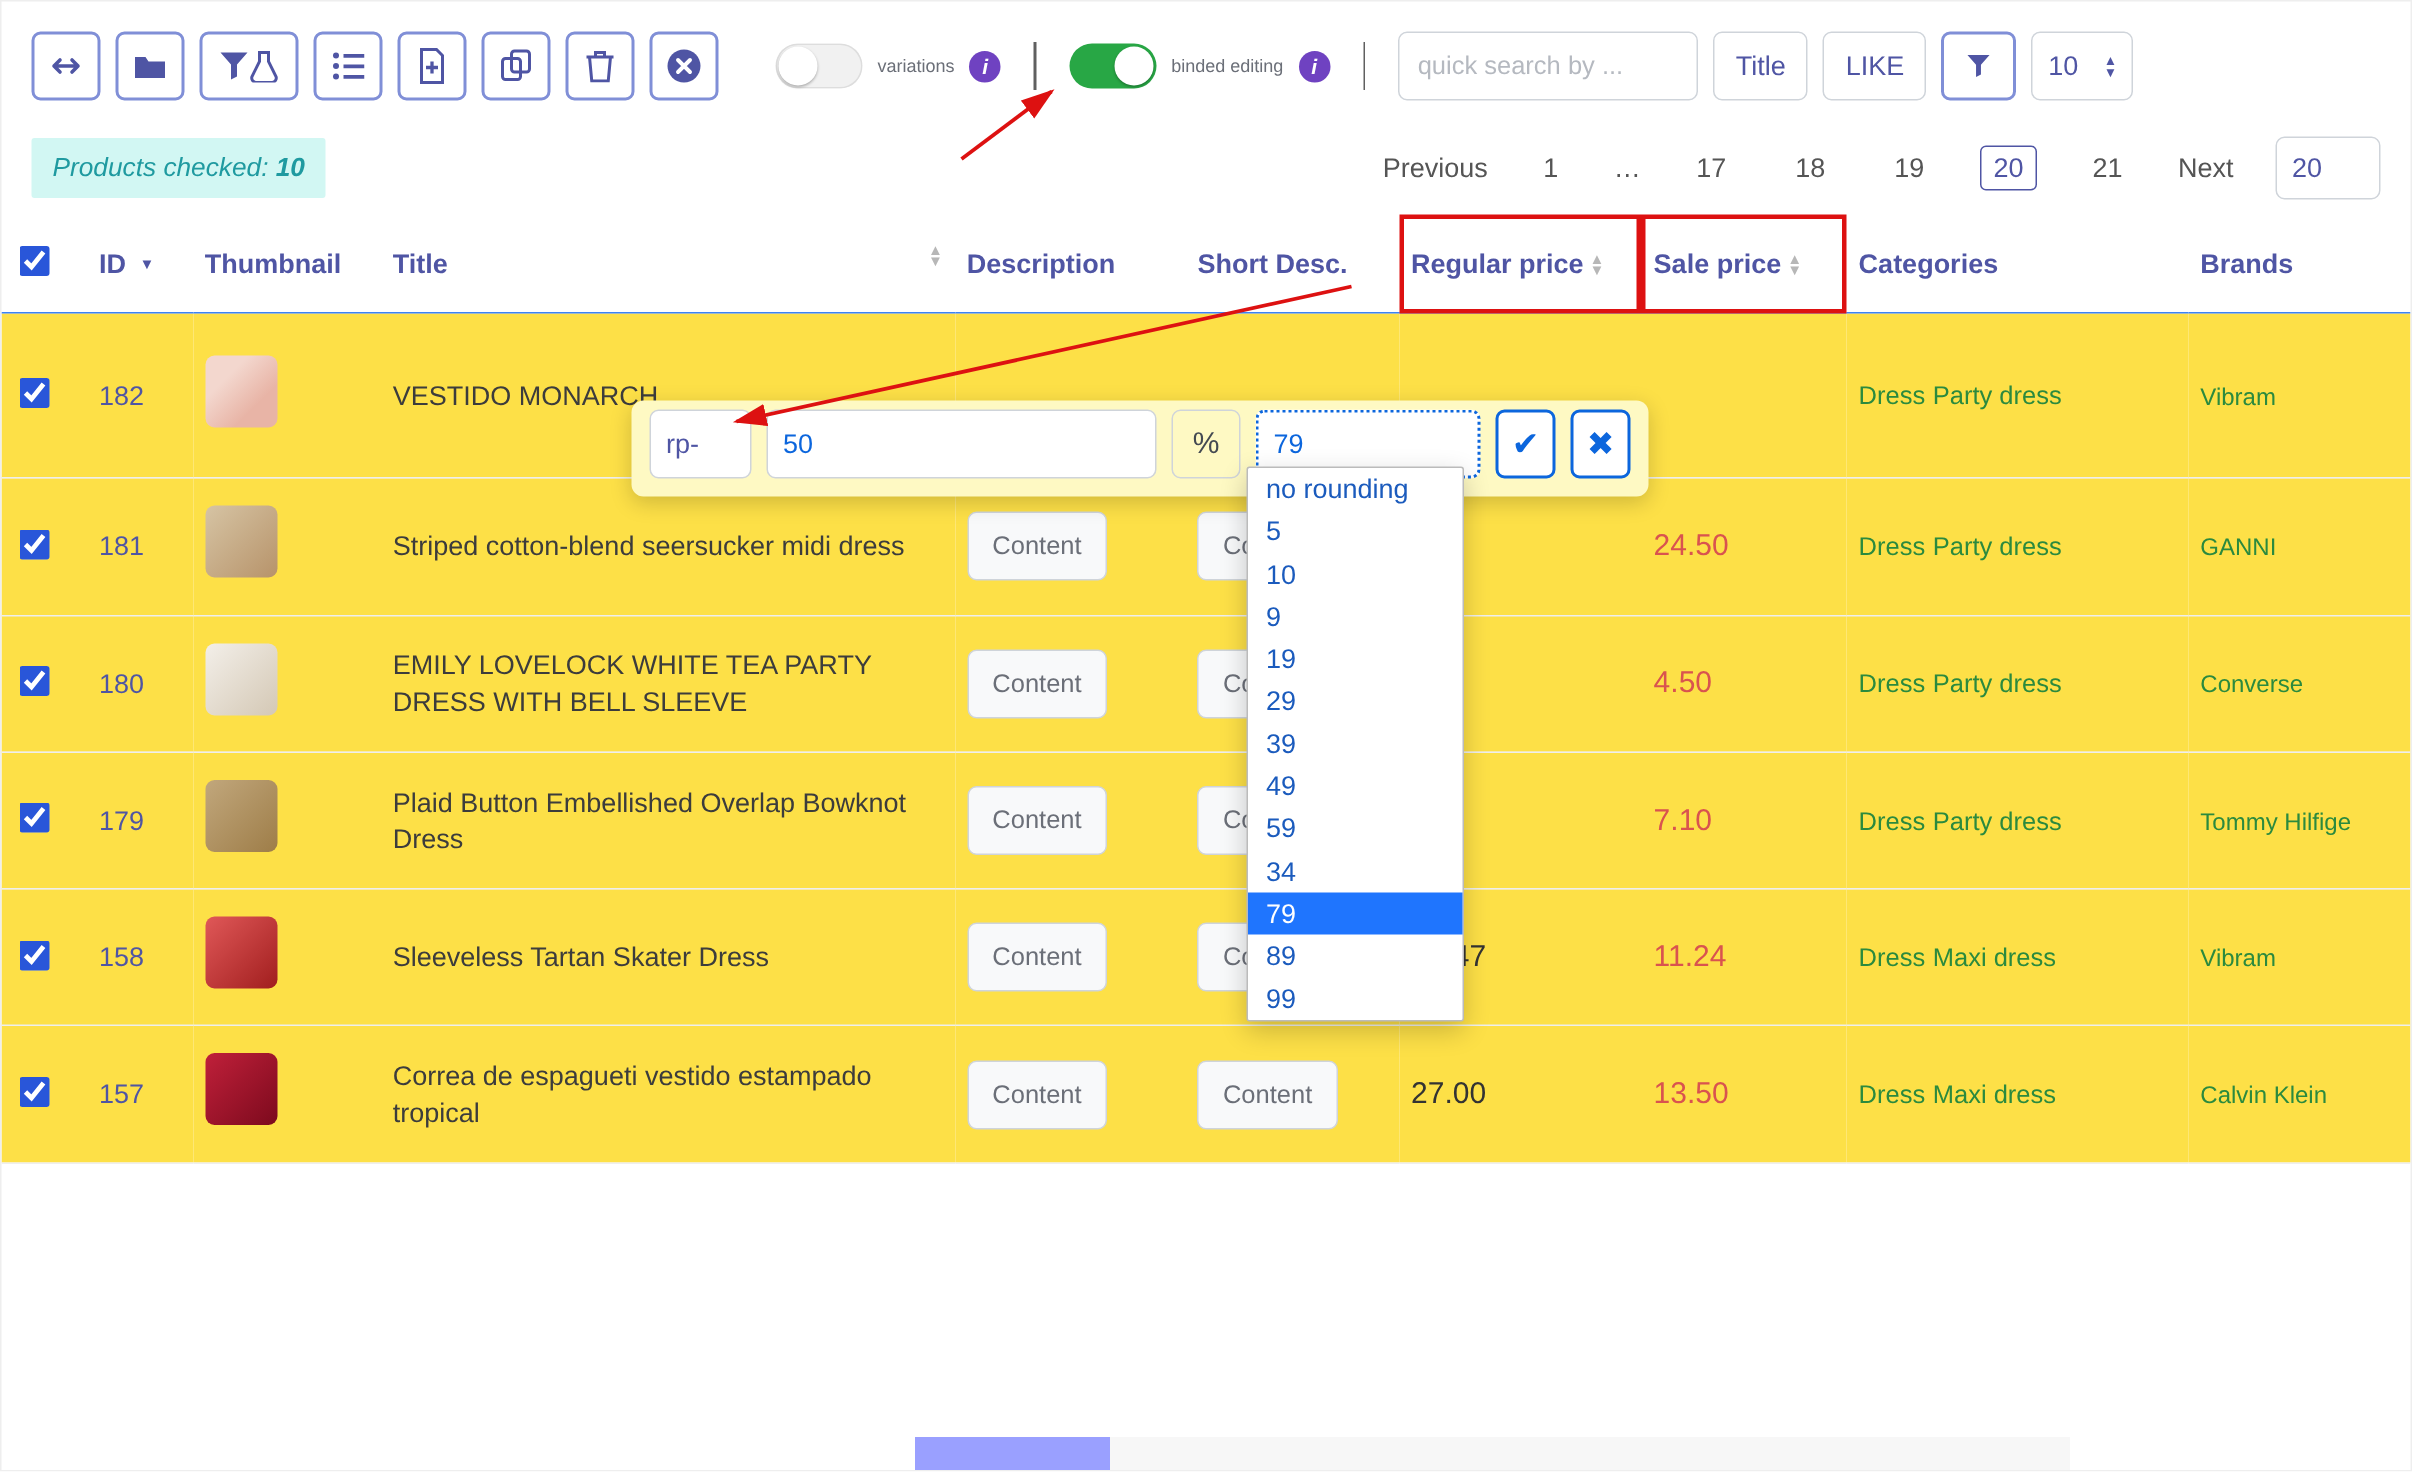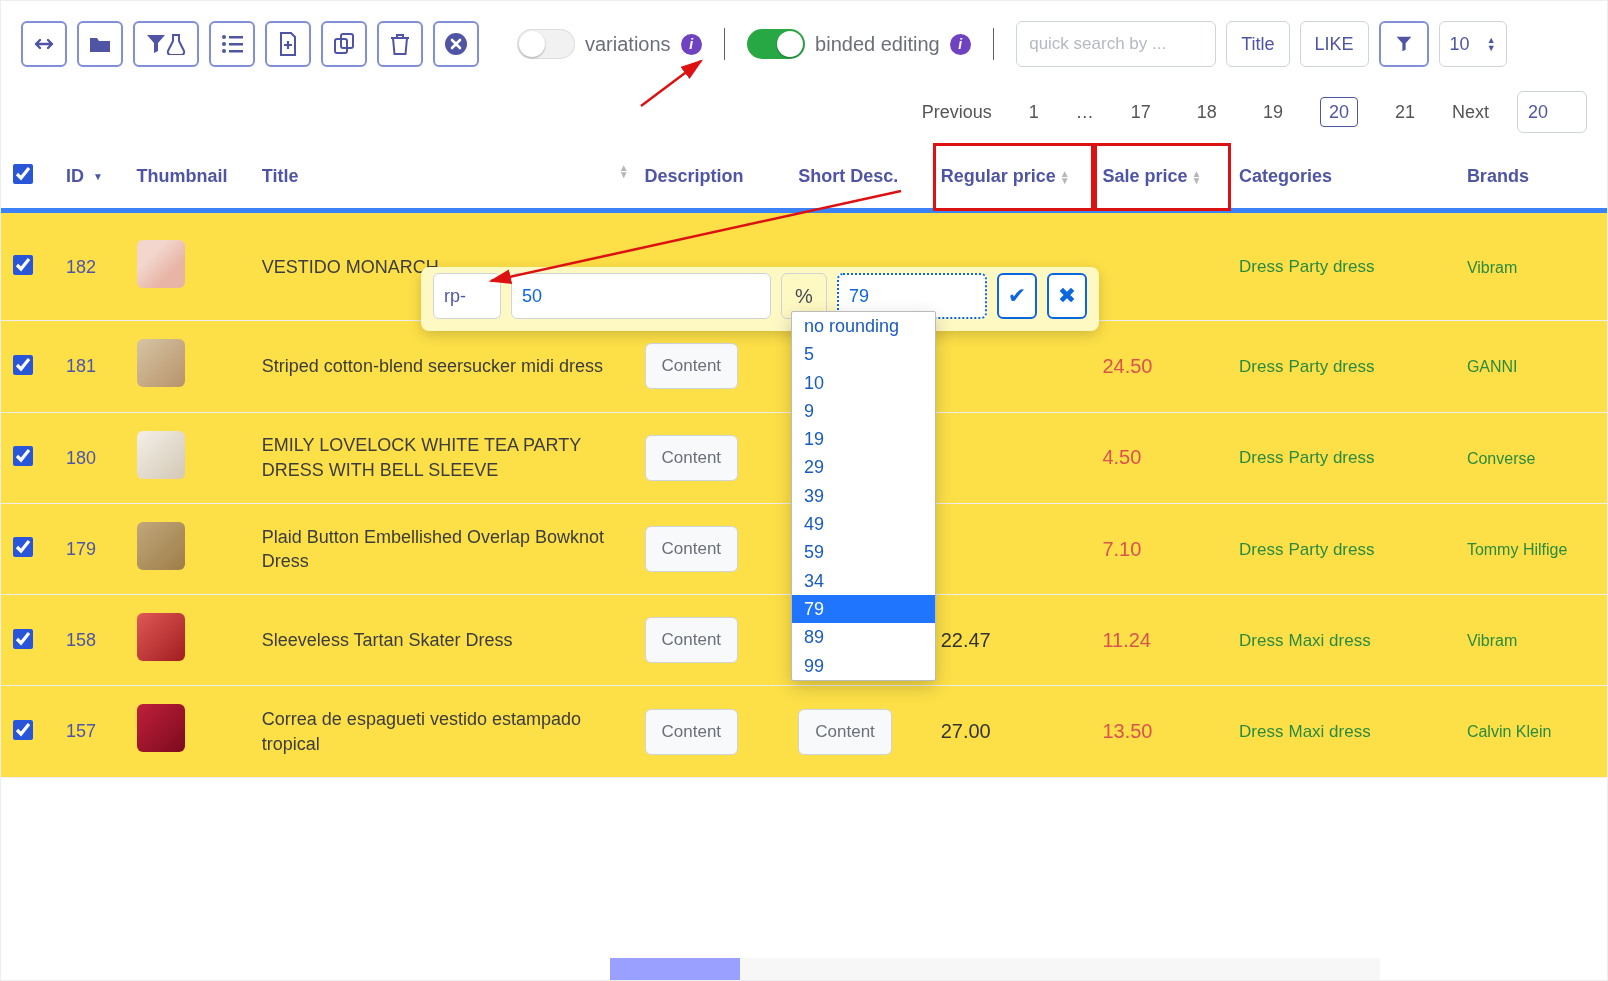--- a/index.html
+++ b/index.html
@@ -30,21 +30,21 @@
     color:#4f55a4; cursor:pointer; font-size:20px;
   }
   .sw {
     width:58px; height:30px; border-radius:30px; position:relative; cursor:pointer;
   }
   .sw.off { background:#f1f1f1; box-shadow:inset 0 0 0 1px #ddd; }
   .sw.on  { background:#28a745; }
   .sw .knob { width:26px; height:26px; border-radius:50%; background:#fff; position:absolute; top:2px; box-shadow:0 1px 2px rgba(0,0,0,.3); }
   .sw.off .knob { left:2px; }
   .sw.on  .knob { right:2px; }
-  .swlabel { font-size:20px; color:#6b6f78; }
+  .swlabel { font-size:12px; color:#6b6f78; }
   .infodot { width:21px; height:21px; border-radius:50%; background:#6f42c1; color:#fff; font-style:italic; font-weight:bold; display:inline-flex; align-items:center; justify-content:center; font-size:14px; }
   .sep { width:1.5px; height:32px; background:#606060; margin:0 12px; }
   .search { height:46px; width:200px; border:1px solid var(--border); border-radius:6px; padding:0 12px; font-size:17px; color:#999; }
   .search::placeholder { color:#b5b9c0; }
   .opt { height:46px; border:1px solid var(--border); border-radius:6px; background:#fff; display:inline-flex; align-items:center; padding:0 14px; color:var(--brand); font-size:18px;}
   .opt.funnel{ border-color:#808fd7; border-width:2px;}
   .numbox { height:46px; width:68px; border:1px solid var(--border); border-radius:6px; padding:0 10px; display:inline-flex; align-items:center; justify-content:space-between; }
   .numbox span{color:var(--brand);}
   .stepper{display:flex;flex-direction:column;font-size:9px;color:#555;gap:0;line-height:8px;}
 
@@ -56,21 +56,21 @@
   .checkedpill b { font-weight:700; }
   .pager { margin-left:auto; display:flex; align-items:center; gap:28px; font-size:18px;}
   .pager .plain{color:#555;}
   .pg { border:1px solid transparent; border-radius:4px; padding:2px 8px; cursor:pointer; color:#555;}
   .pg.current { border-color:#4f55a4; color:var(--brand); }
   .pgin { width:70px; height:42px; border:1px solid var(--border); border-radius:6px; padding:0 10px; color:var(--brand); font-size:18px;}
 
   
   table { border-collapse:collapse; width:100%; table-layout:fixed; }
   th, td { padding:18px 8px; }
-  th { text-align:left; color:var(--brand); font-weight:600; font-size:18px; border-bottom:5px solid #3b82f6;}
+  th { text-align:left; color:var(--brand); font-weight:600; font-size:18px; border-bottom:1px solid #3b82f6;}
   td { vertical-align:middle; border-bottom:1px solid #eee;}
   tbody tr { background:#fde047; }
   input[type=checkbox]{ width:20px; height:20px; accent-color:#2956d9; }
   .idlink { color:var(--brand); }
   .thumb { width:48px; height:48px; border-radius:6px; display:inline-block; }
   .title-col { color:#3c3c3c; font-size:18px;}
   .contentbtn {
     border:1px solid var(--border); background:#f8f9fa; border-radius:6px;
     padding:12px 16px; font-size:17px; color:#6b6f78; cursor:pointer;
   }
@@ -185,20 +185,23 @@
           <path d="M2 2h18l-7 8v8l-4 2v-10z" fill="#4f55a4"></path>
         </svg>
       </div>
     <div class="numbox">
         <span>10</span>
         <span class="stepper">▲<br>▼</span>
       </div>
   </div>
 
   <div class="pgrow">
+    <span class="checkedpill">
+      <span>Products checked: </span><b>10</b>
+    </span>
     <div class="pager">
       <span class="plain">Previous</span>
       <span class="pg">1</span>
       <span class="plain">…</span>
       <span class="pg">17</span>
       <span class="pg">18</span>
       <span class="pg">19</span>
       <span class="pg current">20</span>
       <span class="pg">21</span>
       <span class="plain">Next</span>
@@ -311,21 +314,21 @@
 
   <div class="bulk" style="left:420px; top:266px;">
     <input id="bulk-op" value="rp-" style="">
     <input id="bulk-val" value="50" style="">
     <div class="unitbox">%</div>
     <input id="rounding" value="79" style="">
     <button class="okbtn">✔</button>
     <button class="xbtn">✖</button>
   </div>
 
-  <div class="dropdown" id="dd" style="left:790px; top:310px; width:145px;">
+  <div class="dropdown" id="dd" style="left:830px; top:310px; width:145px;">
       <div>no rounding</div>
       <div>5</div>
       <div>10</div>
       <div>9</div>
       <div>19</div>
       <div>29</div>
       <div>39</div>
       <div>49</div>
       <div>59</div>
       <div>34</div>

